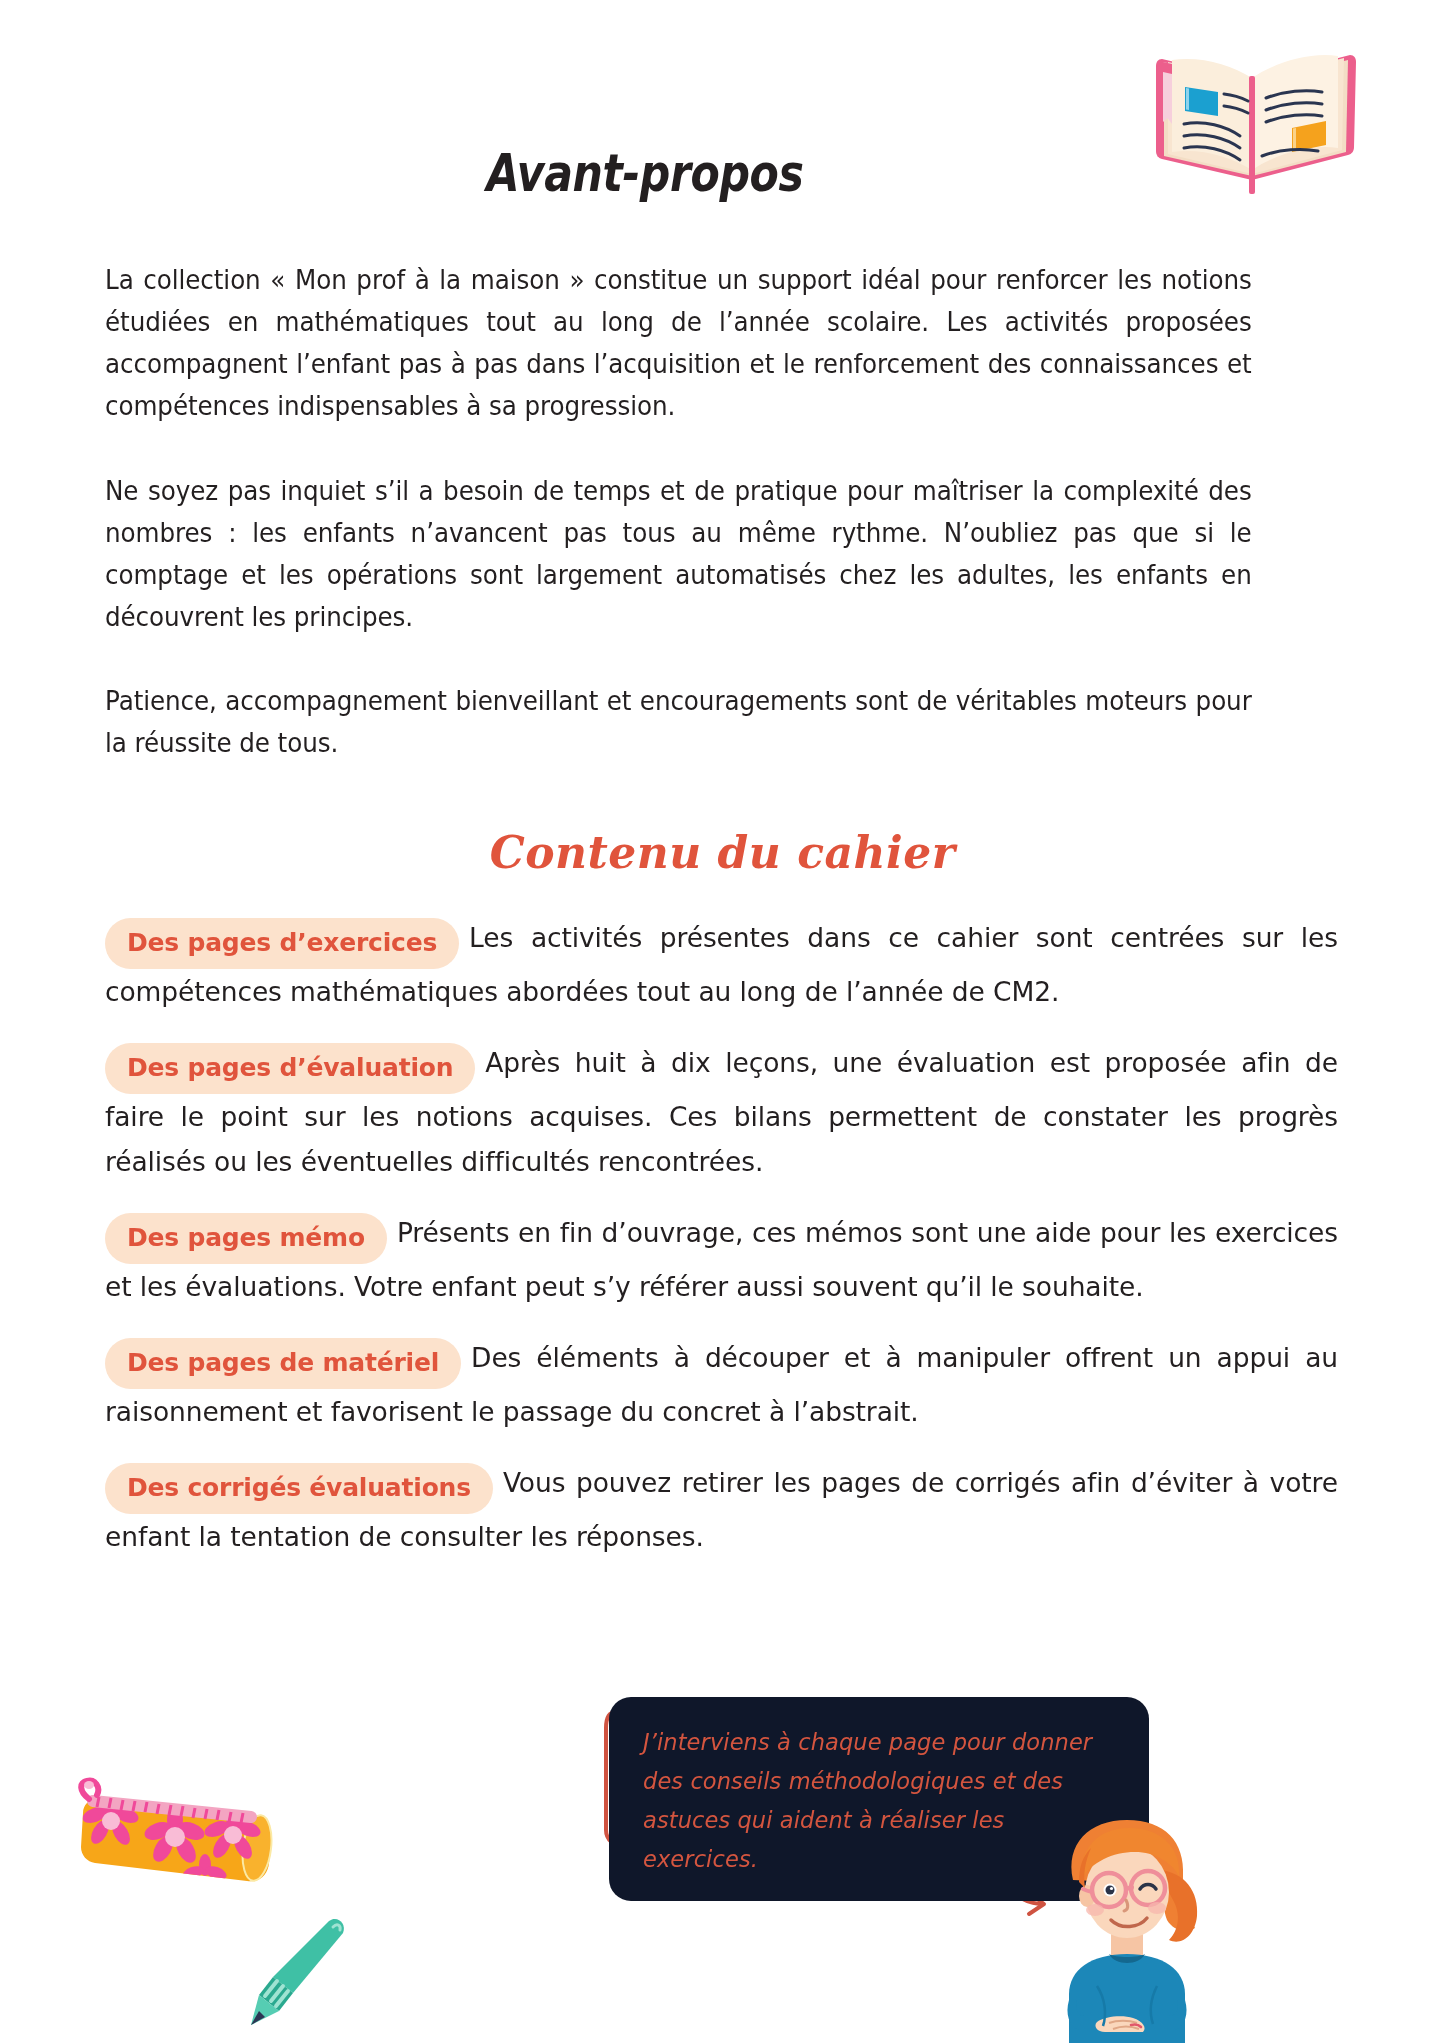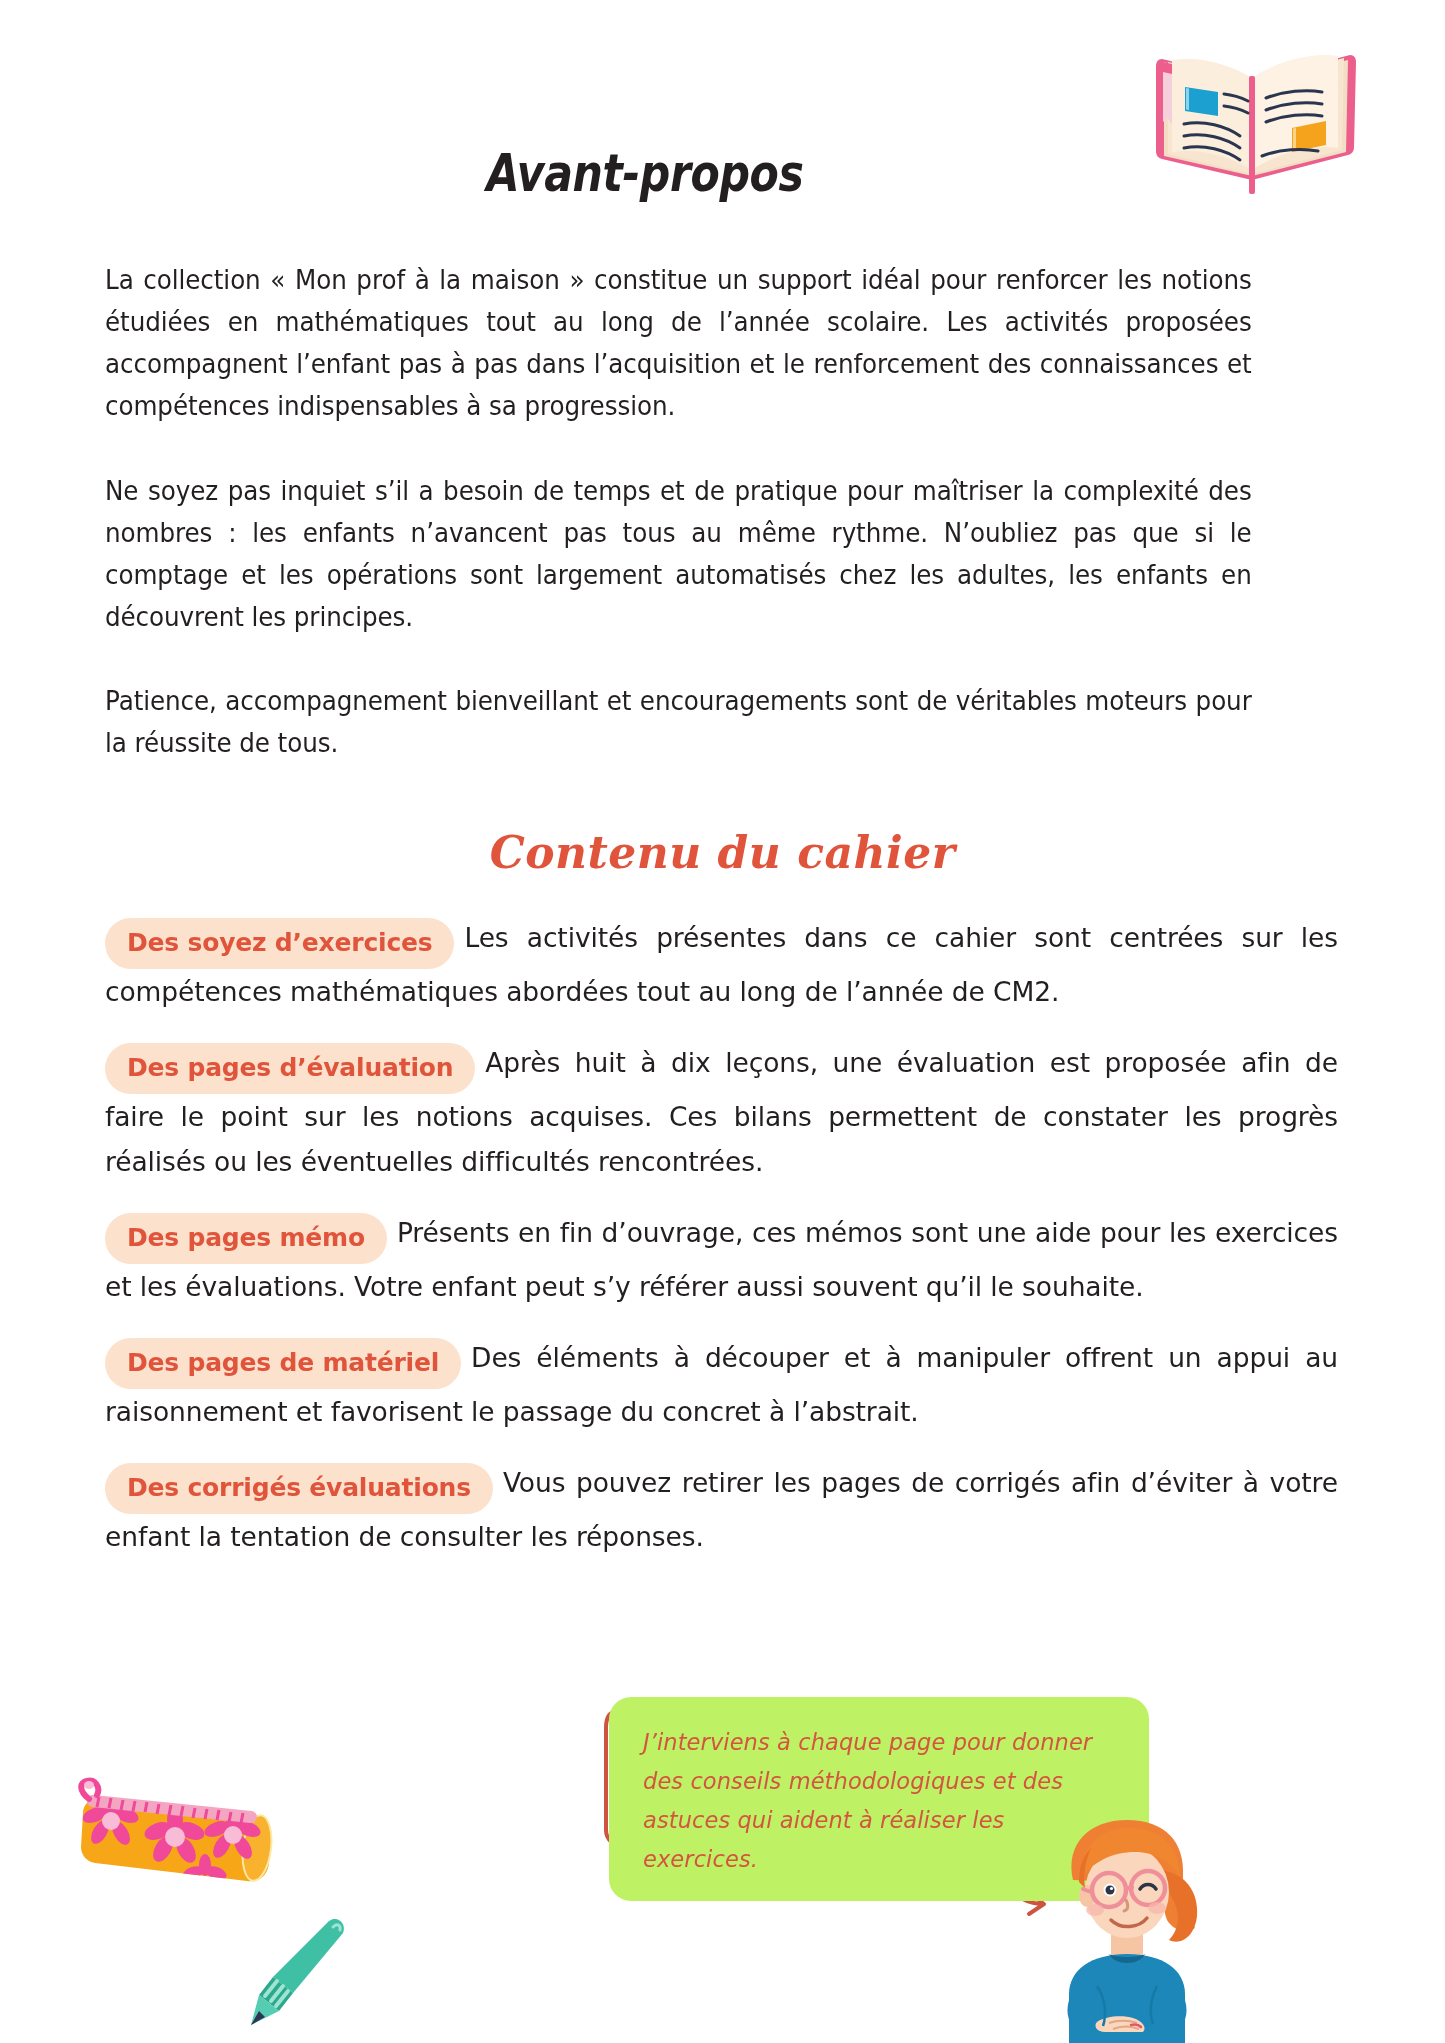--- a/index.html
+++ b/index.html
@@ -113,21 +113,21 @@
   }
   .item-text { }
 
   
   .bubble {
     position: absolute;
     left: 609px;
     top: 1697px;
     width: 540px;
     min-height: 126px;
-    background: #bef264;
+    background: #0f172a;
     border-radius: 22px;
     box-sizing: border-box;
     padding: 26px 26px 22px 34px;
   }
   .bubble-text {
     font-family: "DejaVu Sans", sans-serif;
     font-style: italic;
     font-size: 22.5px;
     line-height: 39px;
     color: #d4553f;
@@ -216,21 +216,21 @@
 
   <p class="body-text p1">La collection « Mon prof à la maison » constitue un support idéal pour renforcer les notions étudiées en mathématiques tout au long de l’année scolaire. Les activités proposées accompagnent l’enfant pas à pas dans l’acquisition et le renforcement des connaissances et compétences indispensables à sa progression.</p>
   <p class="body-text p2">Ne soyez pas inquiet s’il a besoin de temps et de pratique pour maîtriser la complexité des nombres : les enfants n’avancent pas tous au même rythme. N’oubliez pas que si le comptage et les opérations sont largement automatisés chez les adultes, les enfants en découvrent les principes.</p>
   <p class="body-text p3">Patience, accompagnement bienveillant et encouragements sont de véritables moteurs pour la réussite de tous.</p>
 
   <h2 class="section-heading">Contenu du cahier</h2>
 
   <div class="content-list">
 
     <div class="content-item">
-      <span class="pill">Des soyez d’exercices</span><span class="item-text">Les activités présentes dans ce cahier sont centrées sur les compétences mathématiques abordées tout au long de l’année de CM2.</span>
+      <span class="pill">Des pages d’exercices</span><span class="item-text">Les activités présentes dans ce cahier sont centrées sur les compétences mathématiques abordées tout au long de l’année de CM2.</span>
     </div>
 
     <div class="content-item">
       <span class="pill">Des pages d’évaluation</span><span class="item-text">Après huit à dix leçons, une évaluation est proposée afin de faire le point sur les notions acquises. Ces bilans permettent de constater les progrès réalisés ou les éventuelles difficultés rencontrées.</span>
     </div>
 
     <div class="content-item">
       <span class="pill">Des pages mémo</span><span class="item-text">Présents en fin d’ouvrage, ces mémos sont une aide pour les exercices et les évaluations. Votre enfant peut s’y référer aussi souvent qu’il le souhaite.</span>
     </div>
 

